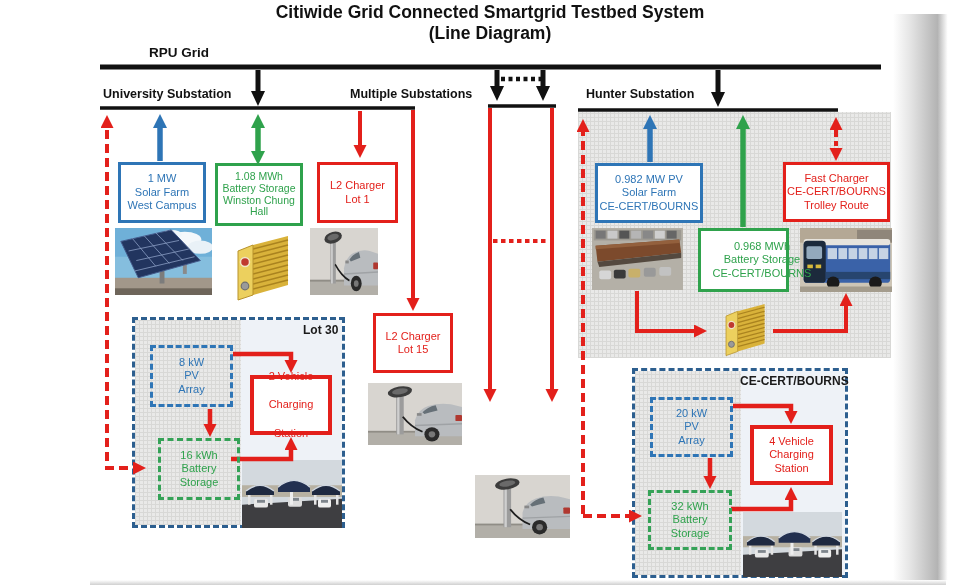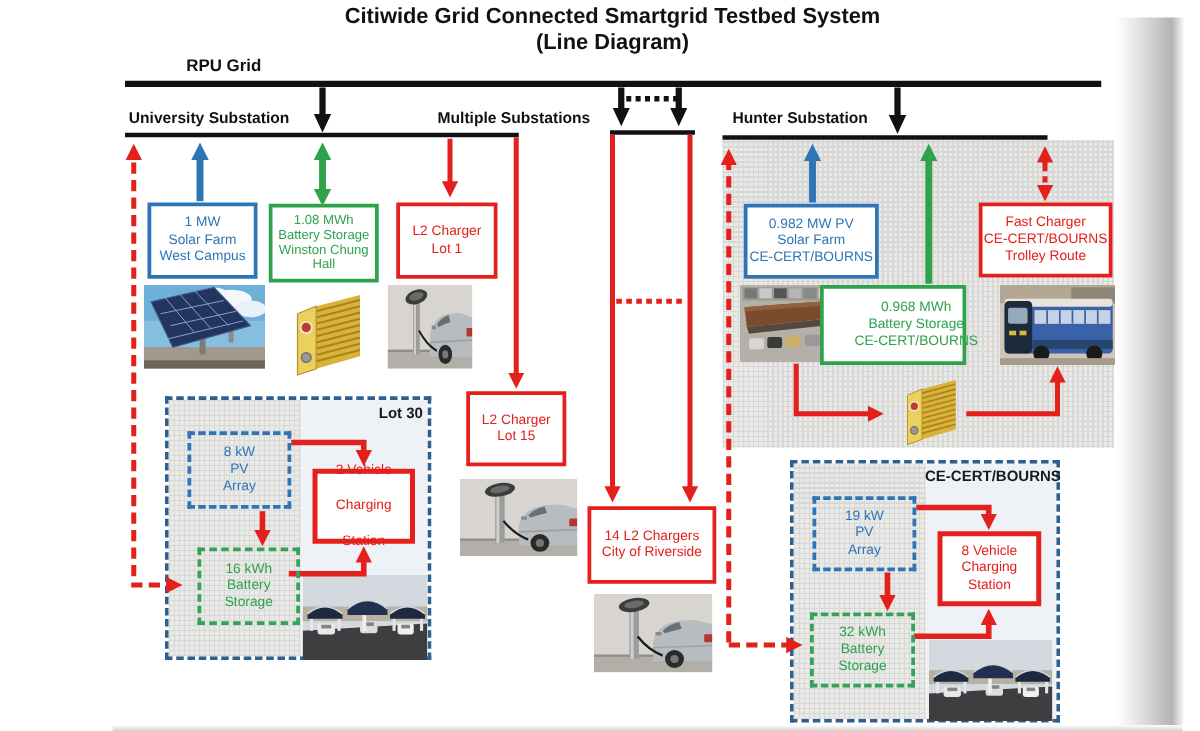--- a/index.html
+++ b/index.html
@@ -244,35 +244,31 @@
       <span>Hall</span>
     </div>
   <div class="abs box bred tred" style="left:317px;top:162px;width:81px;height:61px;">
       <span>L2 Charger</span>
       <span>Lot 1</span>
     </div>
   <div class="abs box bred tred" style="left:373px;top:313px;width:80px;height:60px;">
       <span>L2 Charger</span>
       <span>Lot 15</span>
     </div>
-  <div class="abs box bred tred" style="left:470px;top:405px;width:103px;height:62px;">
-      <span>14 L2 Chargers</span>
-      <span>City of Riverside</span>
-    </div>
   <div class="abs box bblue tblue" style="left:595px;top:163px;width:108px;height:60px;">
       <span>0.982 MW PV</span>
       <span>Solar Farm</span>
       <span>CE-CERT/BOURNS</span>
     </div>
   <div class="abs box bred tred" style="left:783px;top:162px;width:107px;height:60px;">
       <span>Fast Charger</span>
       <span>CE-CERT/BOURNS</span>
       <span>Trolley Route</span>
     </div>
-  <div class="abs box bgreen tgreen" style="left:656px;top:228px;width:117px;height:64px;padding-left:37px;">
+  <div class="abs box bgreen tgreen" style="left:698px;top:228px;width:91px;height:64px;padding-left:37px;">
       <span>0.968 MWh</span>
       <span>Battery Storage</span>
       <span>CE-CERT/BOURNS</span>
     </div>
 
   <div class="abs box transparent dblue tblue" style="left:150px;top:345px;width:83px;height:62px;">
       <span>8 kW</span>
       <span>PV</span>
       <span>Array</span>
     </div>
@@ -281,26 +277,26 @@
       <span>Charging</span>
       <span>Station</span>
     </div>
   <div class="abs box transparent dgreen tgreen" style="left:158px;top:438px;width:82px;height:62px;">
       <span>16 kWh</span>
       <span>Battery</span>
       <span>Storage</span>
     </div>
 
   <div class="abs box transparent dblue tblue" style="left:650px;top:397px;width:83px;height:60px;">
-      <span>19 kW</span>
+      <span>20 kW</span>
       <span>PV</span>
       <span>Array</span>
     </div>
   <div class="abs box bred4 tred" style="left:750px;top:425px;width:83px;height:60px;">
-      <span>8 Vehicle</span>
+      <span>4 Vehicle</span>
       <span>Charging</span>
       <span>Station</span>
     </div>
   <div class="abs box transparent dgreen tgreen" style="left:648px;top:490px;width:84px;height:60px;">
       <span>32 kWh</span>
       <span>Battery</span>
       <span>Storage</span>
     </div>
 
   <svg class="img" style="left:115px;top:228px;" width="97" height="67">

